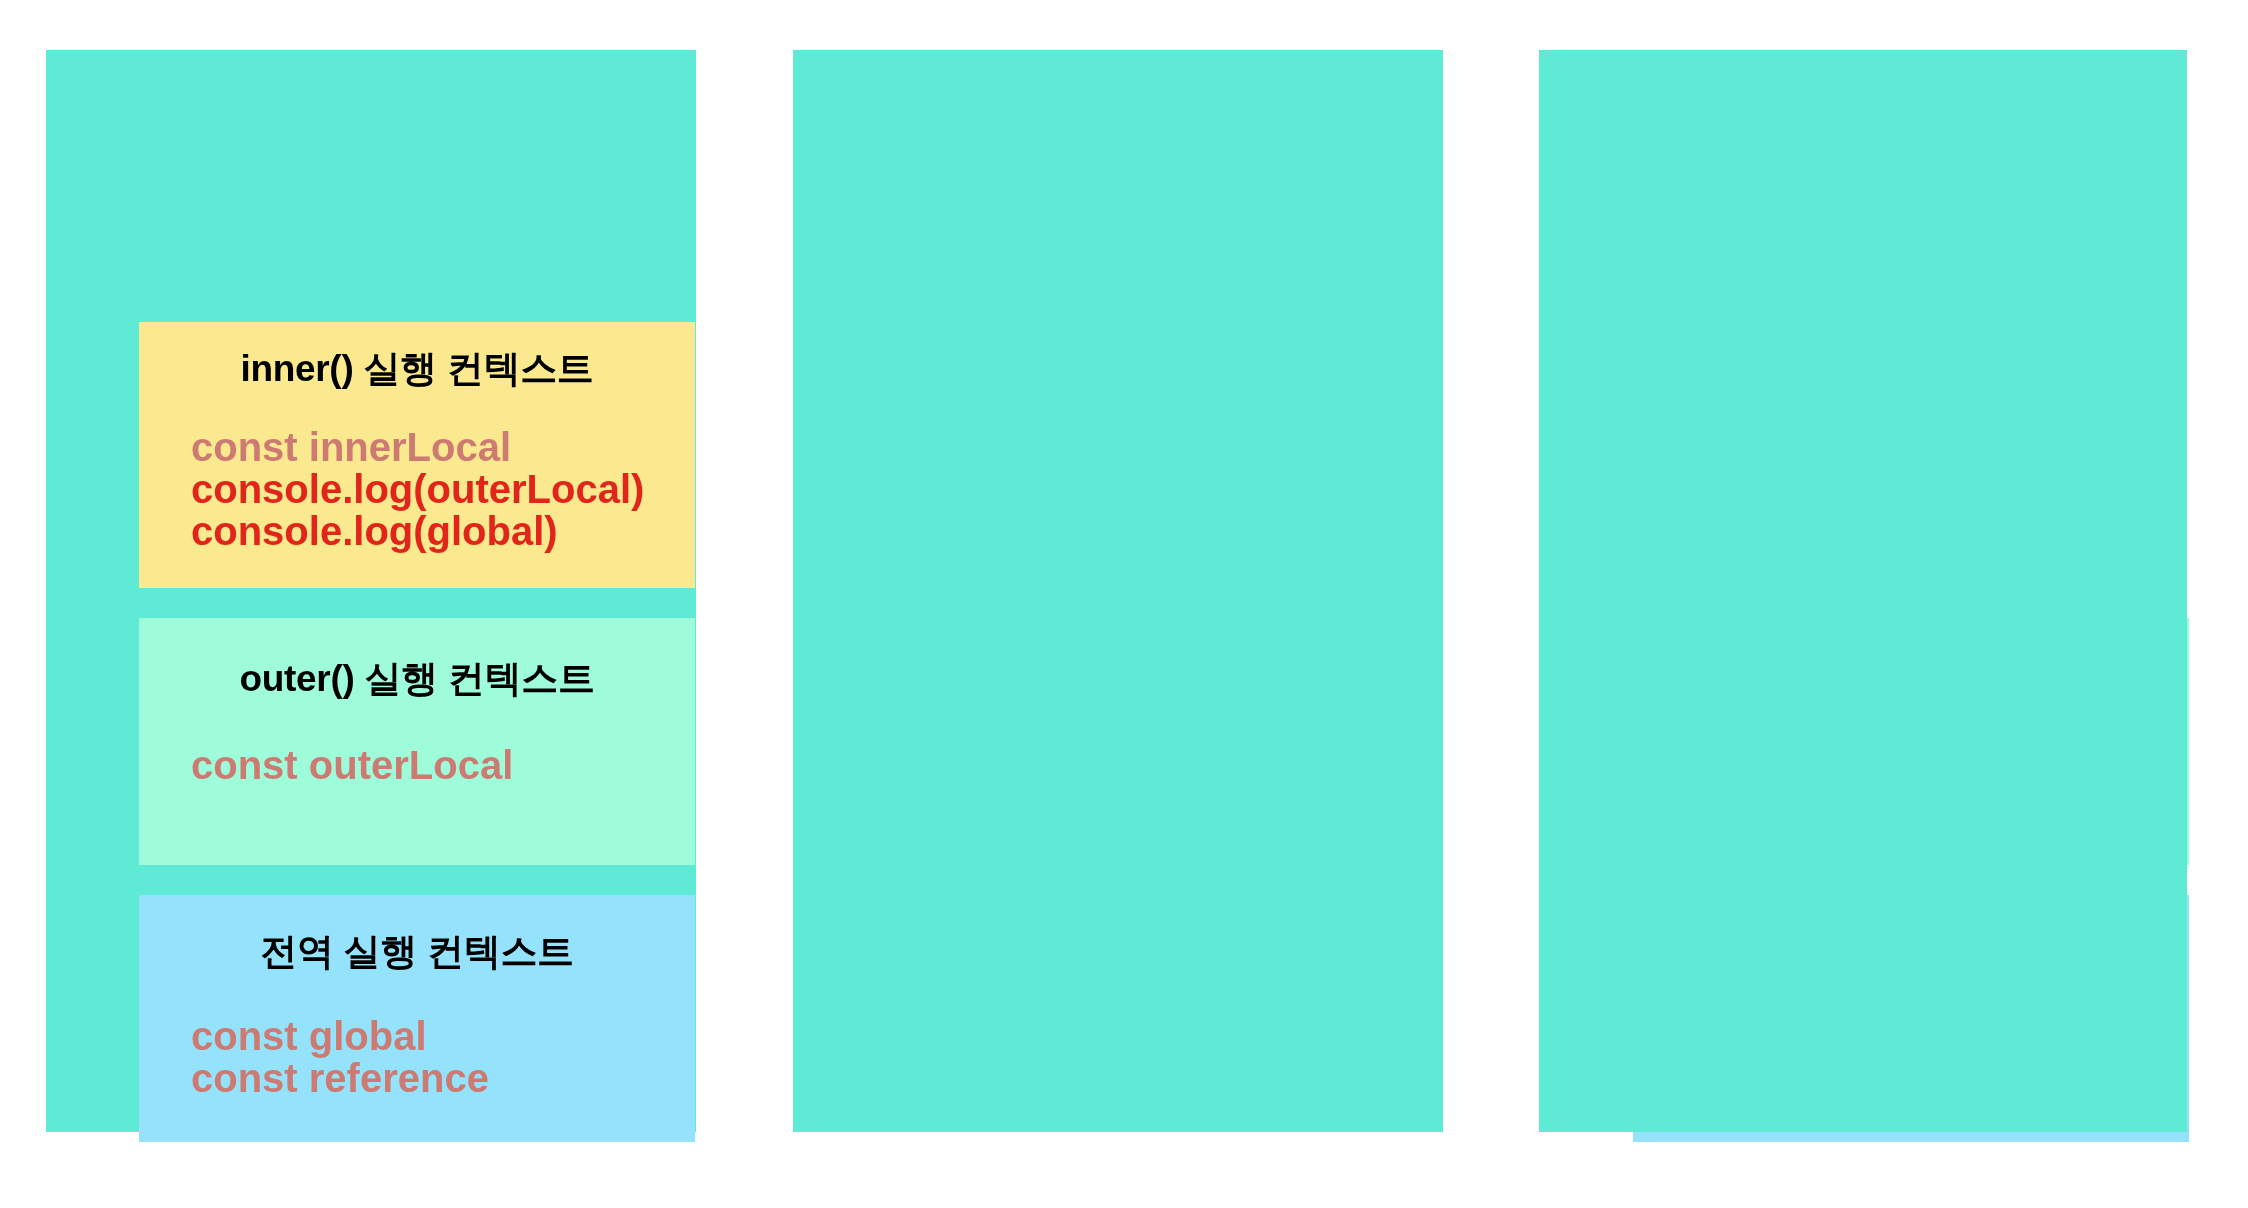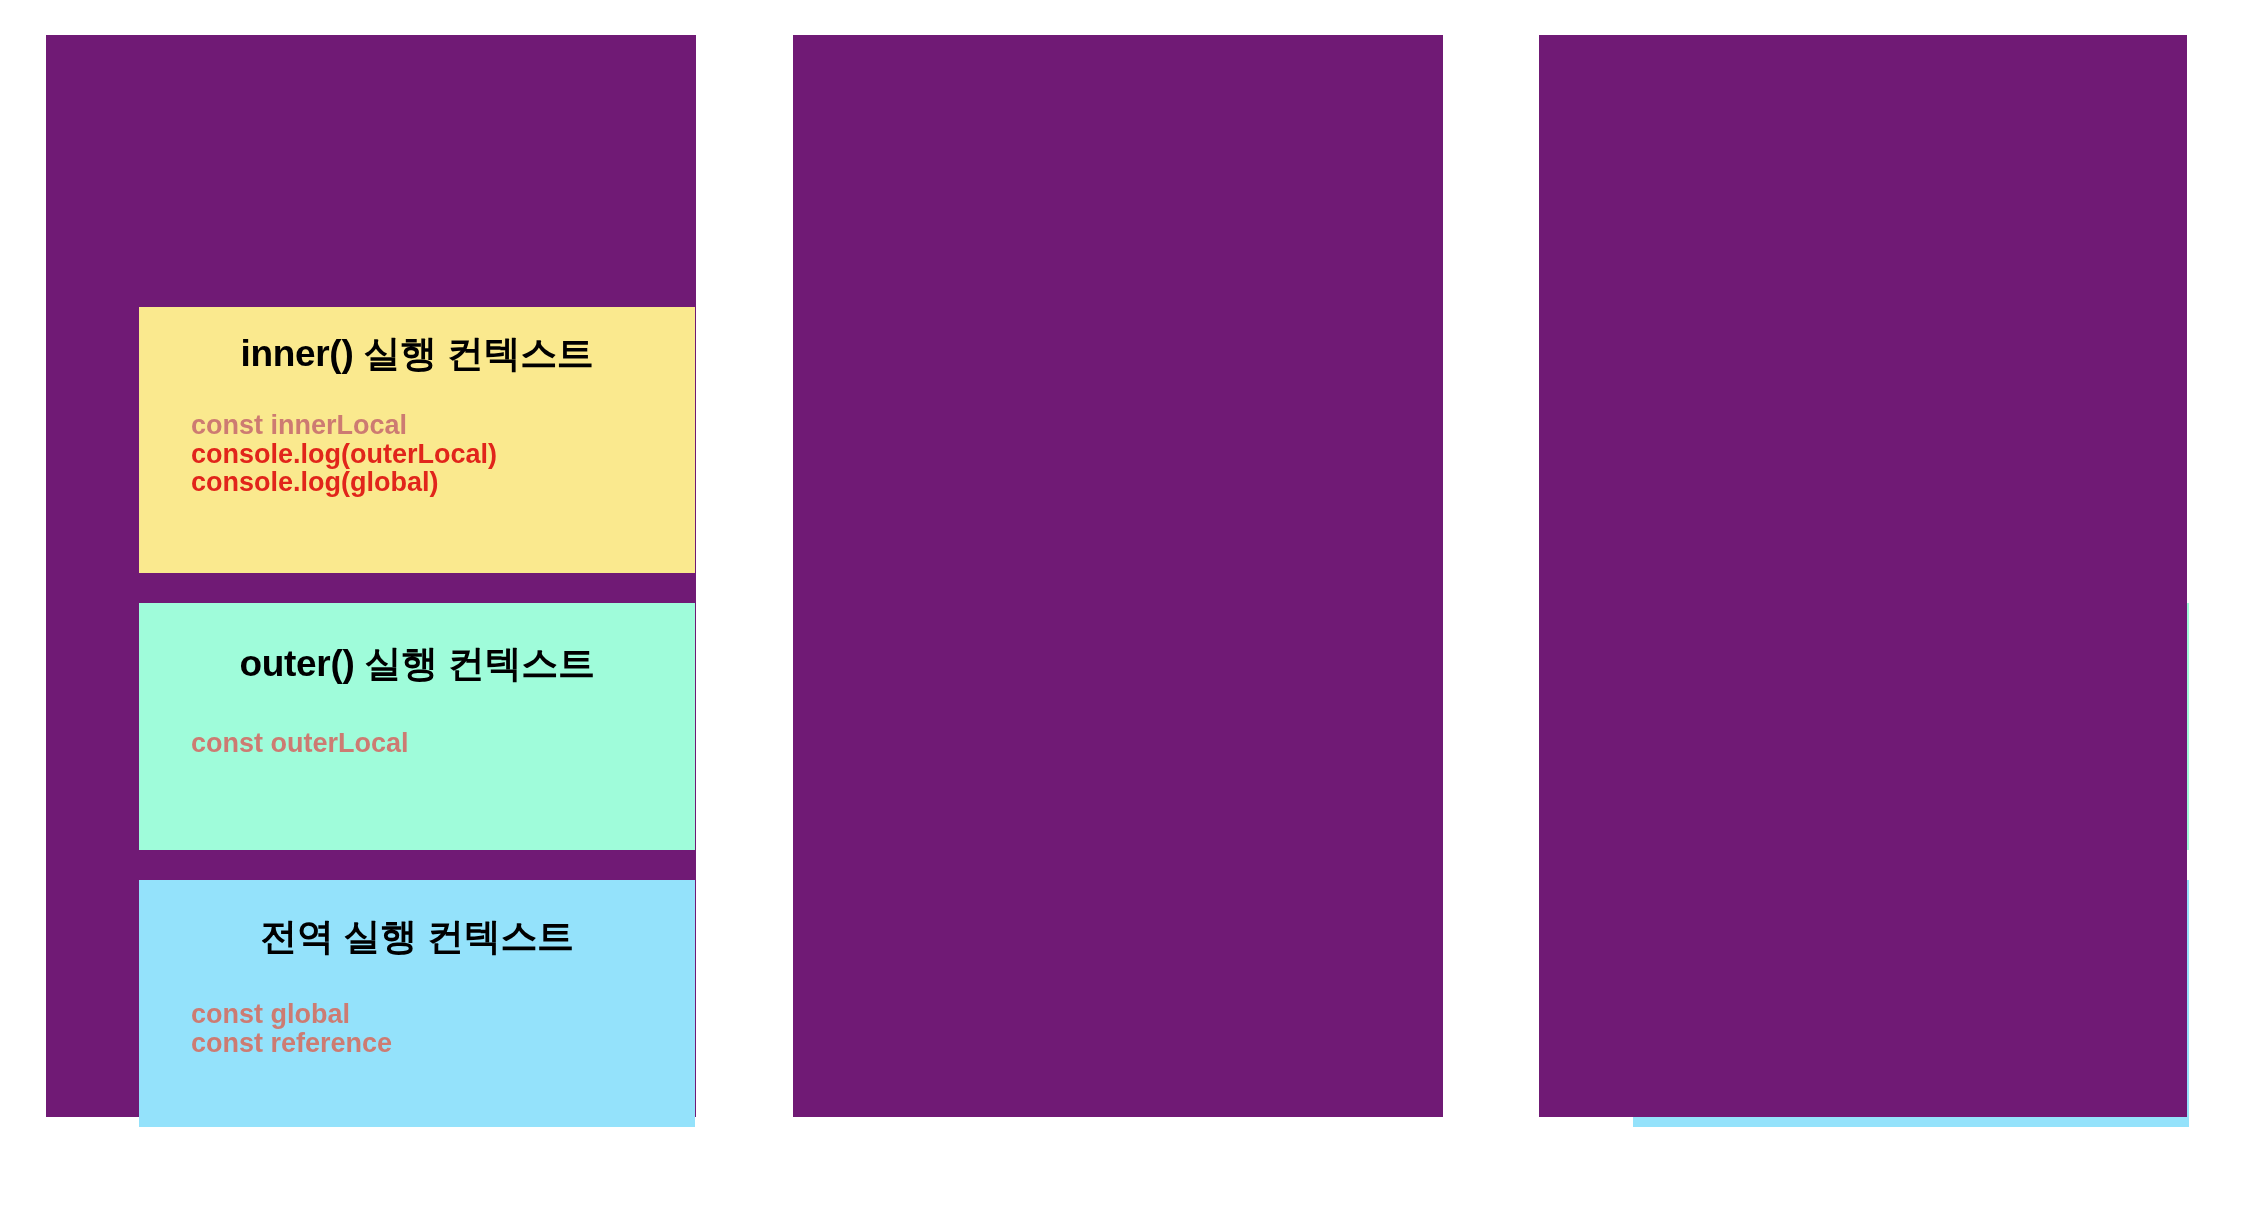--- a/index.html
+++ b/index.html
@@ -19,23 +19,23 @@
     position: absolute;
     left: 0;
     top: 0;
     width: 2248px;
     height: 1208px;
   }
 
   
   .panel {
     position: absolute;
-    top: 35px;
+    top: 50px;
     height: 1082px;
-    background: #701a75;
+    background: #5eead4;
   }
   .panel-1 { left: 46px;   width: 650px; }
   .panel-2 { left: 793px;  width: 650px; }
   .panel-3 { left: 1539px; width: 648px; }
 
   
   .ctx {
     position: absolute;
     box-sizing: border-box;
     padding: 0;
@@ -45,21 +45,21 @@
     text-align: center;
     font-weight: bold;
     color: #000000;
     font-size: 37px;
     line-height: 1.25;
     letter-spacing: -0.3px;
   }
 
   .ctx-lines {
     font-weight: bold;
-    font-size: 27px;
+    font-size: 40px;
     line-height: 1.05;
     text-align: left;
   }
 
   .line-dim   { color: #cd7b72; }
   .line-hot   { color: #e1251b; }
 
   
   .c1-inner {
     left: 93px;  top: 272px;  width: 556px;  height: 266px;

